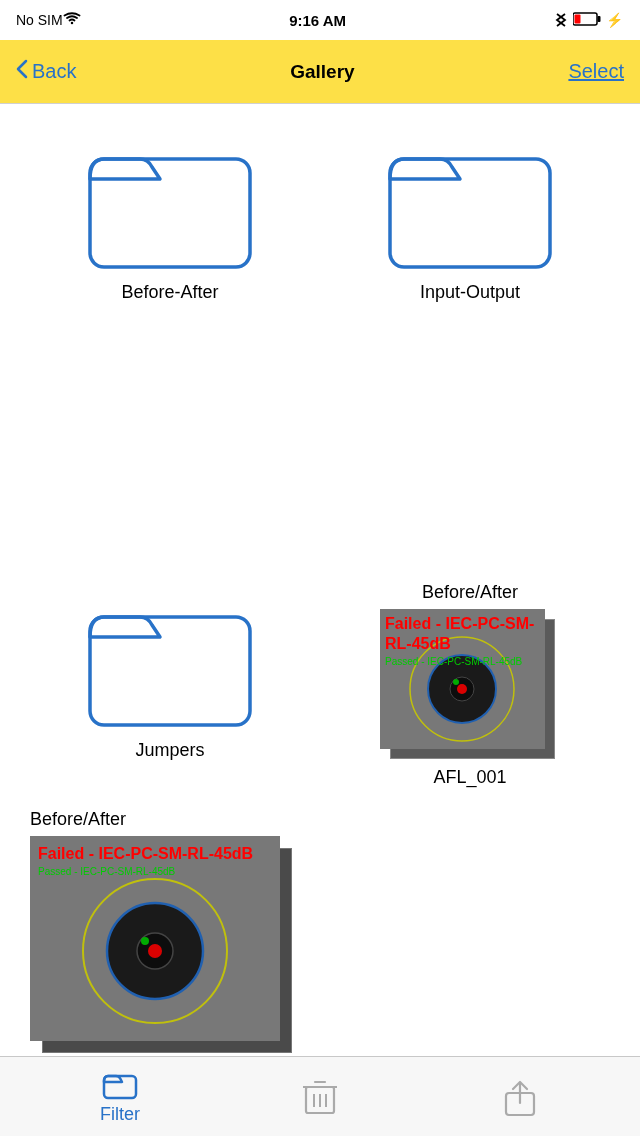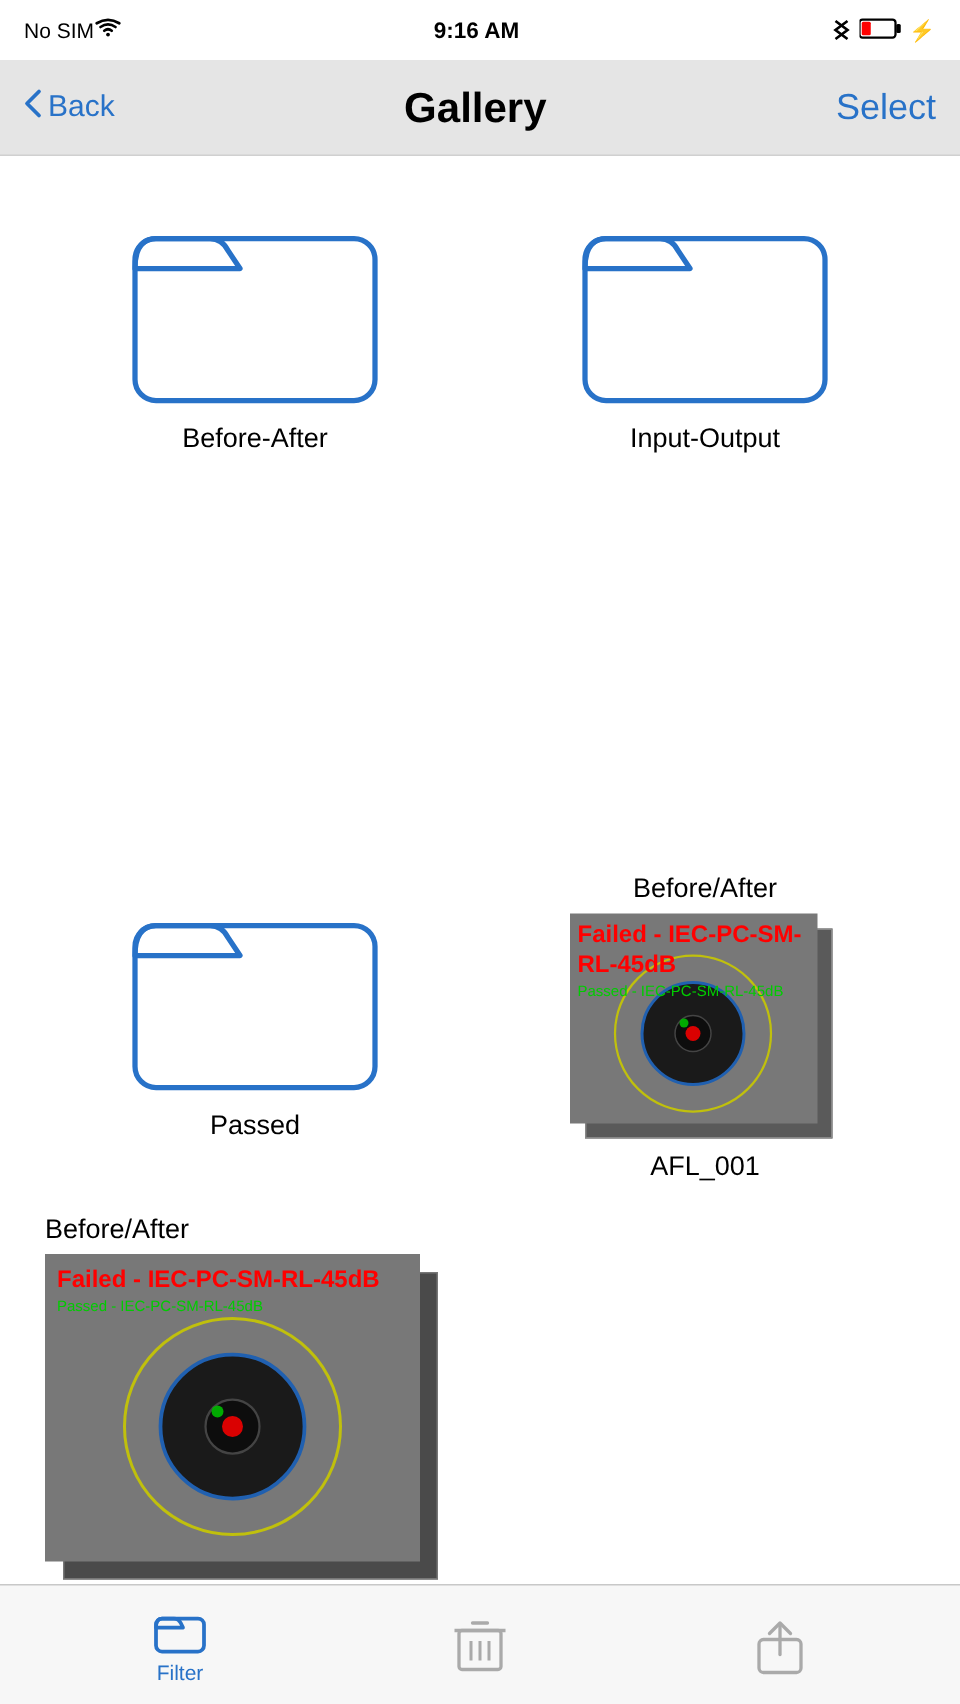--- a/index.html
+++ b/index.html
@@ -27,44 +27,45 @@
       font-weight: 500;
     }
     .status-left { display: flex; align-items: center; gap: 0; }
     .status-center { font-size: 15px; font-weight: 600; text-align: right; }
     .status-right { display: flex; align-items: center; gap: 6px; }
 
     
     .nav-bar {
       width: 100%;
       height: 64px;
-      background: #e5e5e5;
+      background: #fde047;
       border-bottom: 1px solid #d0d0d0;
       display: flex;
       align-items: center;
       justify-content: space-between;
       padding: 0 16px;
     }
     .nav-back {
       display: flex;
       align-items: center;
       color: #2872c8;
       font-size: 20px;
       cursor: pointer;
       gap: 4px;
     }
     .nav-title {
-      font-size: 28px;
+      font-size: 19px;
       font-weight: 700;
       color: #000;
     }
     .nav-select {
       color: #2872c8;
-      font-size: 24px;
+      font-size: 20px;
       cursor: pointer;
+      text-decoration: underline;
     }
 
     
     .gallery {
       width: 100%;
       padding: 20px 30px;
       display: grid;
       grid-template-columns: 1fr 1fr;
       gap: 30px 20px;
       overflow-y: auto;
@@ -132,21 +133,21 @@
     .tab-item {
       display: flex;
       flex-direction: column;
       align-items: center;
       justify-content: center;
       cursor: pointer;
       flex: 1;
     }
 
     .tab-label {
-      font-size: 14px;
+      font-size: 18px;
       color: #2872c8;
       margin-top: 4px;
     }
 
     
     .sub-label {
       font-size: 18px;
       color: #000;
       text-align: right;
       margin-bottom: 6px;
@@ -215,21 +216,21 @@
       <path d="M10 55 Q10 35 24 35 L60 35 Q68 35 72 43 L80 55 Z" fill="none" stroke="#2872c8" stroke-width="3.5" stroke-linejoin="round"></path>
     </svg>
     <span class="folder-label">Input-Output</span>
   </div>
 
   <div class="gallery-item">
     <svg class="folder-icon" viewBox="0 0 180 150">
       <rect x="10" y="35" width="160" height="108" rx="14" ry="14" fill="none" stroke="#2872c8" stroke-width="3.5"></rect>
       <path d="M10 55 Q10 35 24 35 L60 35 Q68 35 72 43 L80 55 Z" fill="none" stroke="#2872c8" stroke-width="3.5" stroke-linejoin="round"></path>
     </svg>
-    <span class="folder-label">Passed</span>
+    <span class="folder-label">Jumpers</span>
   </div>
 
   <div class="gallery-item">
     <span class="sub-label">Before/After</span>
     <div class="thumb-container">
 
       <div style="position:absolute;top:10px;left:10px;width:165px;height:140px;background:#5a5a5a;border:1px solid #888;"></div>
 
       <div style="position:absolute;top:0;left:0;width:165px;height:140px;background:#787878;overflow:hidden;">
 

